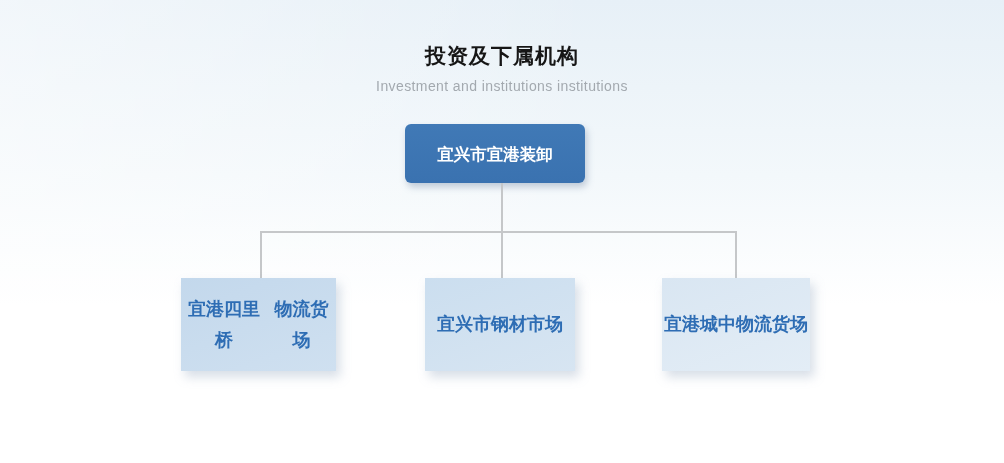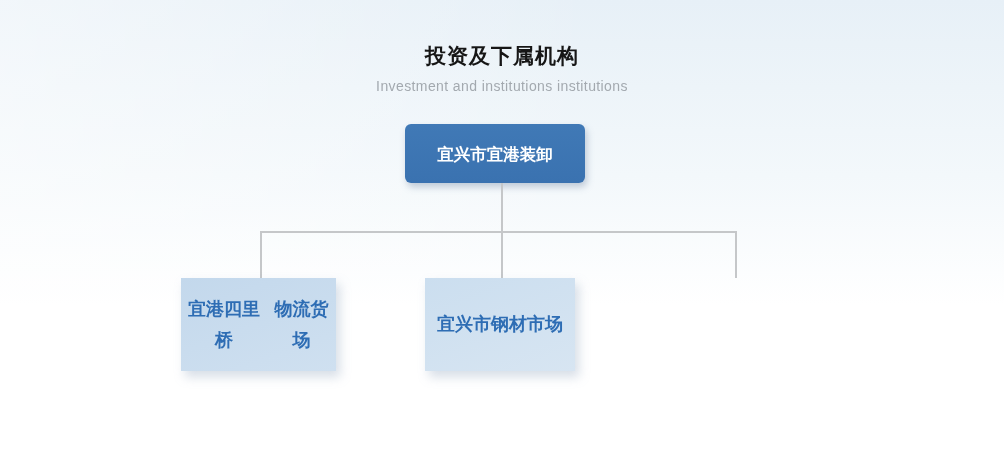--- a/index.html
+++ b/index.html
@@ -72,14 +72,18 @@
 
   <div class="child-box child-1">
     <span class="box-line">宜港四里桥</span>
     <span class="box-line">物流货场</span>
   </div>
 
   <div class="child-box child-2">
     <span class="box-line">宜兴市钢材市场</span>
   </div>
 
+  <div class="child-box child-3">
+    <span class="box-line">宜港城中</span>
+    <span class="box-line">物流货场</span>
+  </div>
 
 </div>
 
 </body></html>

